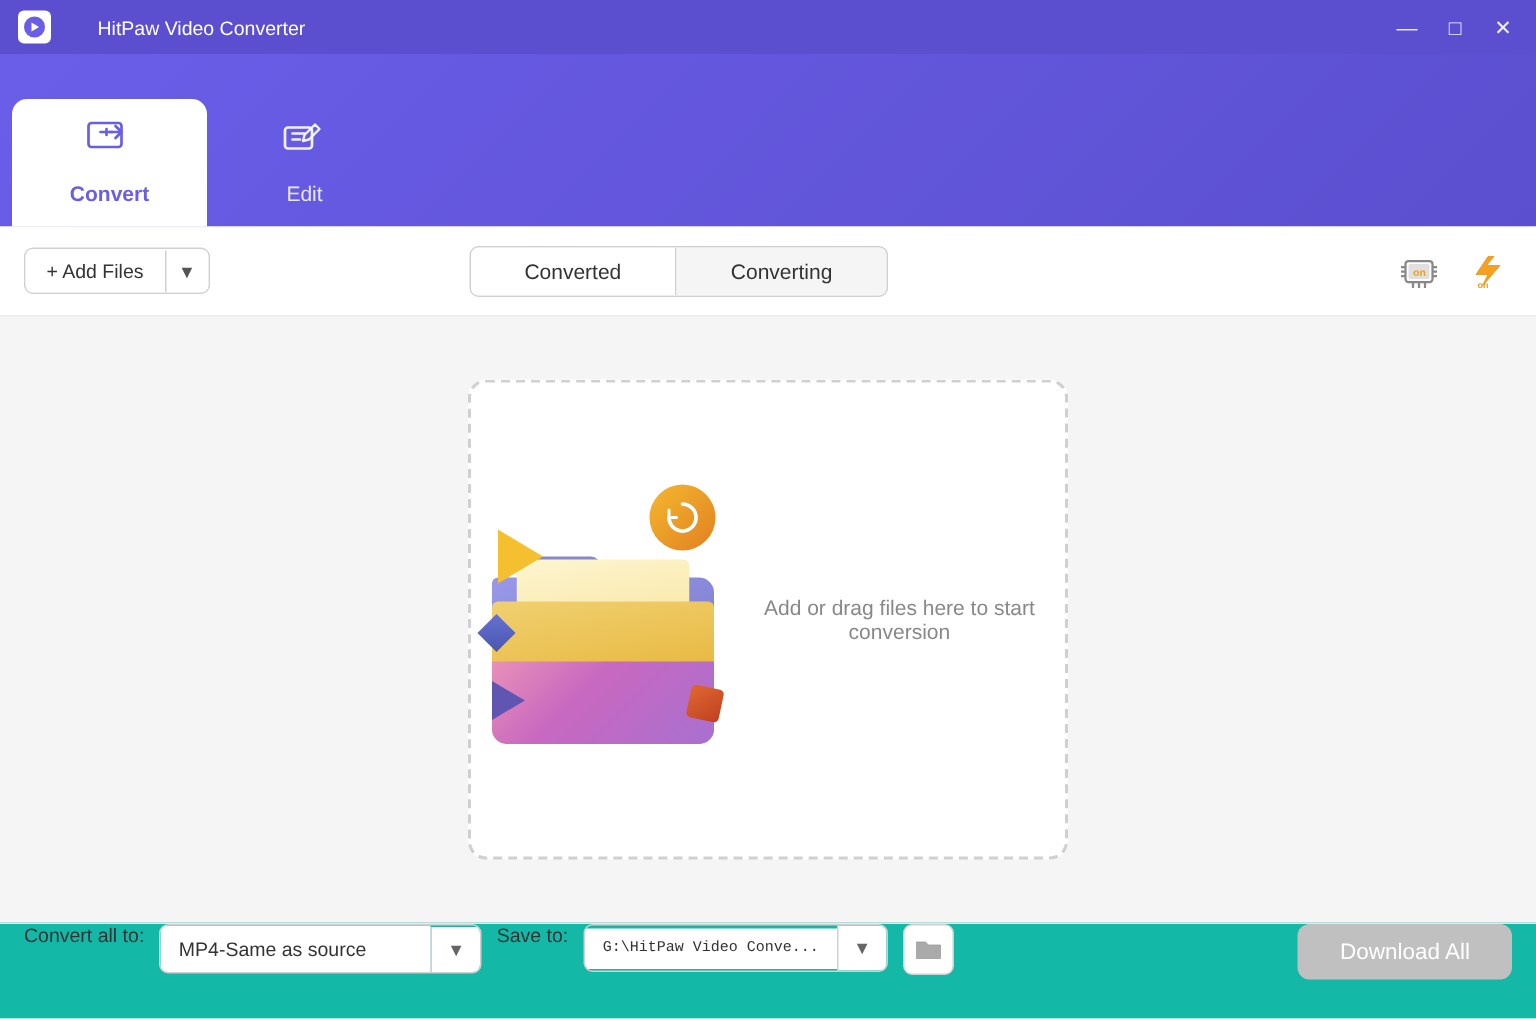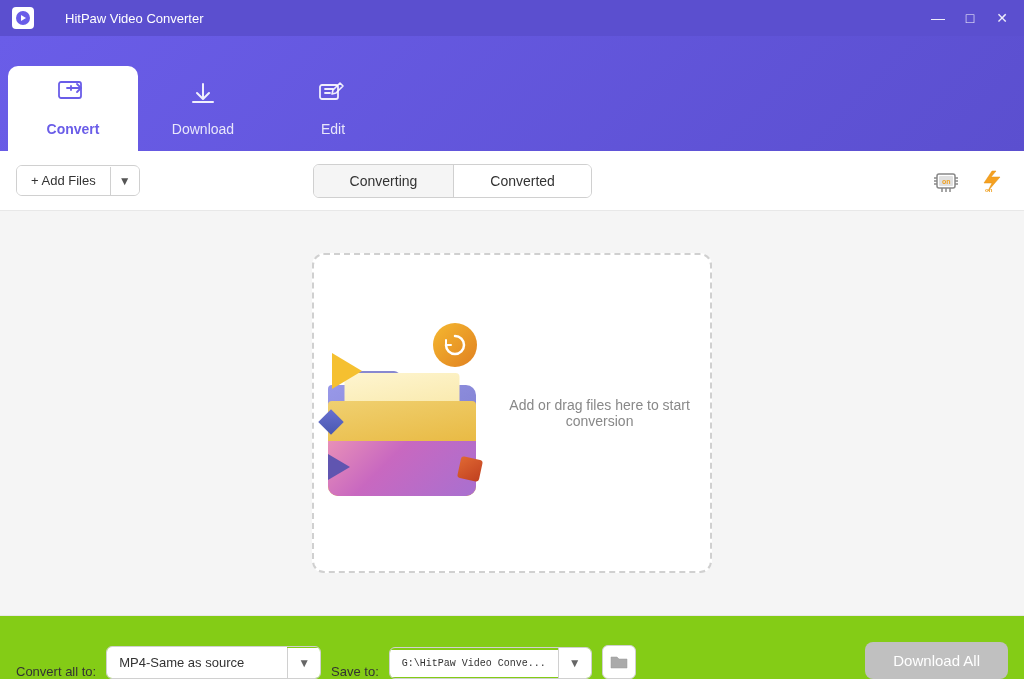--- a/index.html
+++ b/index.html
@@ -210,24 +210,24 @@
     }
 
     .drop-text {
       color: #888;
       font-size: 14px;
       text-align: center;
     }
 
     
     .footer {
-      background: #84cc16;
+      background: #14b8a6;
       border-top: 1px solid #e8e8e8;
       display: flex;
-      align-items: flex-end;
+      align-items: flex-start;
       padding: 0 16px;
       height: 64px;
       flex-shrink: 0;
       gap: 10px;
     }
     .footer-label {
       font-size: 13px;
       color: #333;
       white-space: nowrap;
     }
@@ -332,51 +332,42 @@
     <span class="tab-icon">
       <svg width="32" height="28" viewBox="0 0 32 28" fill="none">
         <rect x="2" y="2" width="22" height="16" rx="2" stroke="#6a5de8" stroke-width="1.8" fill="none"></rect>
         <path d="M10 8h8M14 6v4" stroke="#6a5de8" stroke-width="1.8" stroke-linecap="round"></path>
         <path d="M20 12l4-4m0 0l-4-4m4 4H16" stroke="#6a5de8" stroke-width="1.8" stroke-linecap="round" stroke-linejoin="round"></path>
       </svg>
     </span>
     <span class="tab-label">Convert</span>
   </div>
 
-  <div class="nav-tab">
-    <span class="tab-icon">
-      <svg width="32" height="28" viewBox="0 0 32 28" fill="rgba(255,255,255,0.9)">
-        <path d="M16 4v14M10 13l6 6 6-6" stroke="rgba(255,255,255,0.9)" stroke-width="2" stroke-linecap="round" stroke-linejoin="round" fill="none"></path>
-        <path d="M6 22h20" stroke="rgba(255,255,255,0.9)" stroke-width="2" stroke-linecap="round"></path>
-      </svg>
-    </span>
-    <span class="tab-label">Download</span>
-  </div>
 
   <div class="nav-tab">
     <span class="tab-icon">
       <svg width="32" height="28" viewBox="0 0 32 28" fill="none">
         <rect x="3" y="5" width="18" height="14" rx="2" stroke="rgba(255,255,255,0.9)" stroke-width="1.8"></rect>
         <path d="M8 9h8M8 13h5" stroke="rgba(255,255,255,0.9)" stroke-width="1.8" stroke-linecap="round"></path>
         <path d="M22 10l4-4m0 0l-3-3m3 3l-7 7-4 1 1-4 7-7z" stroke="rgba(255,255,255,0.9)" stroke-width="1.6" stroke-linecap="round" stroke-linejoin="round"></path>
       </svg>
     </span>
     <span class="tab-label">Edit</span>
   </div>
 </div>
 
 <div class="toolbar">
   <div class="add-files-group">
     <button class="add-files-btn">+ Add Files</button>
     <button class="add-files-dropdown">▼</button>
   </div>
 
   <div class="tab-switcher">
+    <button class="tab-switch-btn">Converted</button>
     <button class="tab-switch-btn active">Converting</button>
-    <button class="tab-switch-btn">Converted</button>
   </div>
 
   <div class="toolbar-right">
 
     <div class="icon-btn">
       <svg width="30" height="30" viewBox="0 0 30 30">
         <rect x="4" y="8" width="18" height="14" rx="2" stroke="#888" stroke-width="1.5" fill="none"></rect>
         <rect x="6" y="10" width="14" height="10" rx="1" fill="#e0e0e0"></rect>
         <line x1="4" y1="12" x2="1" y2="12" stroke="#888" stroke-width="1.5"></line>
         <line x1="4" y1="15" x2="1" y2="15" stroke="#888" stroke-width="1.5"></line>

